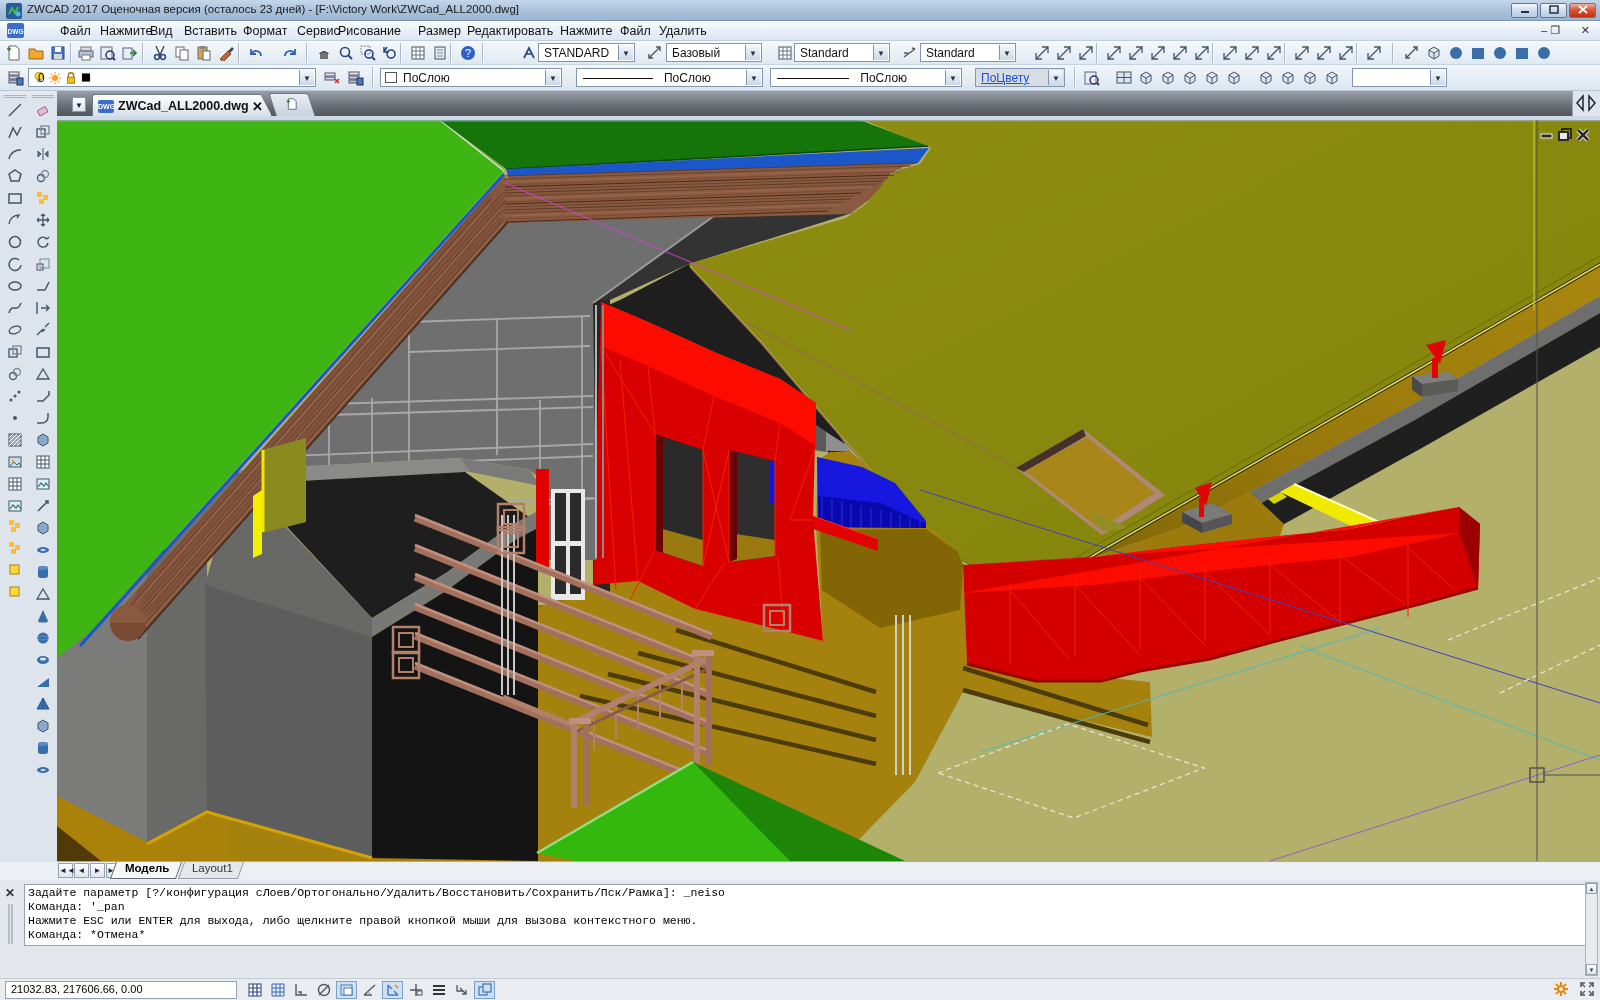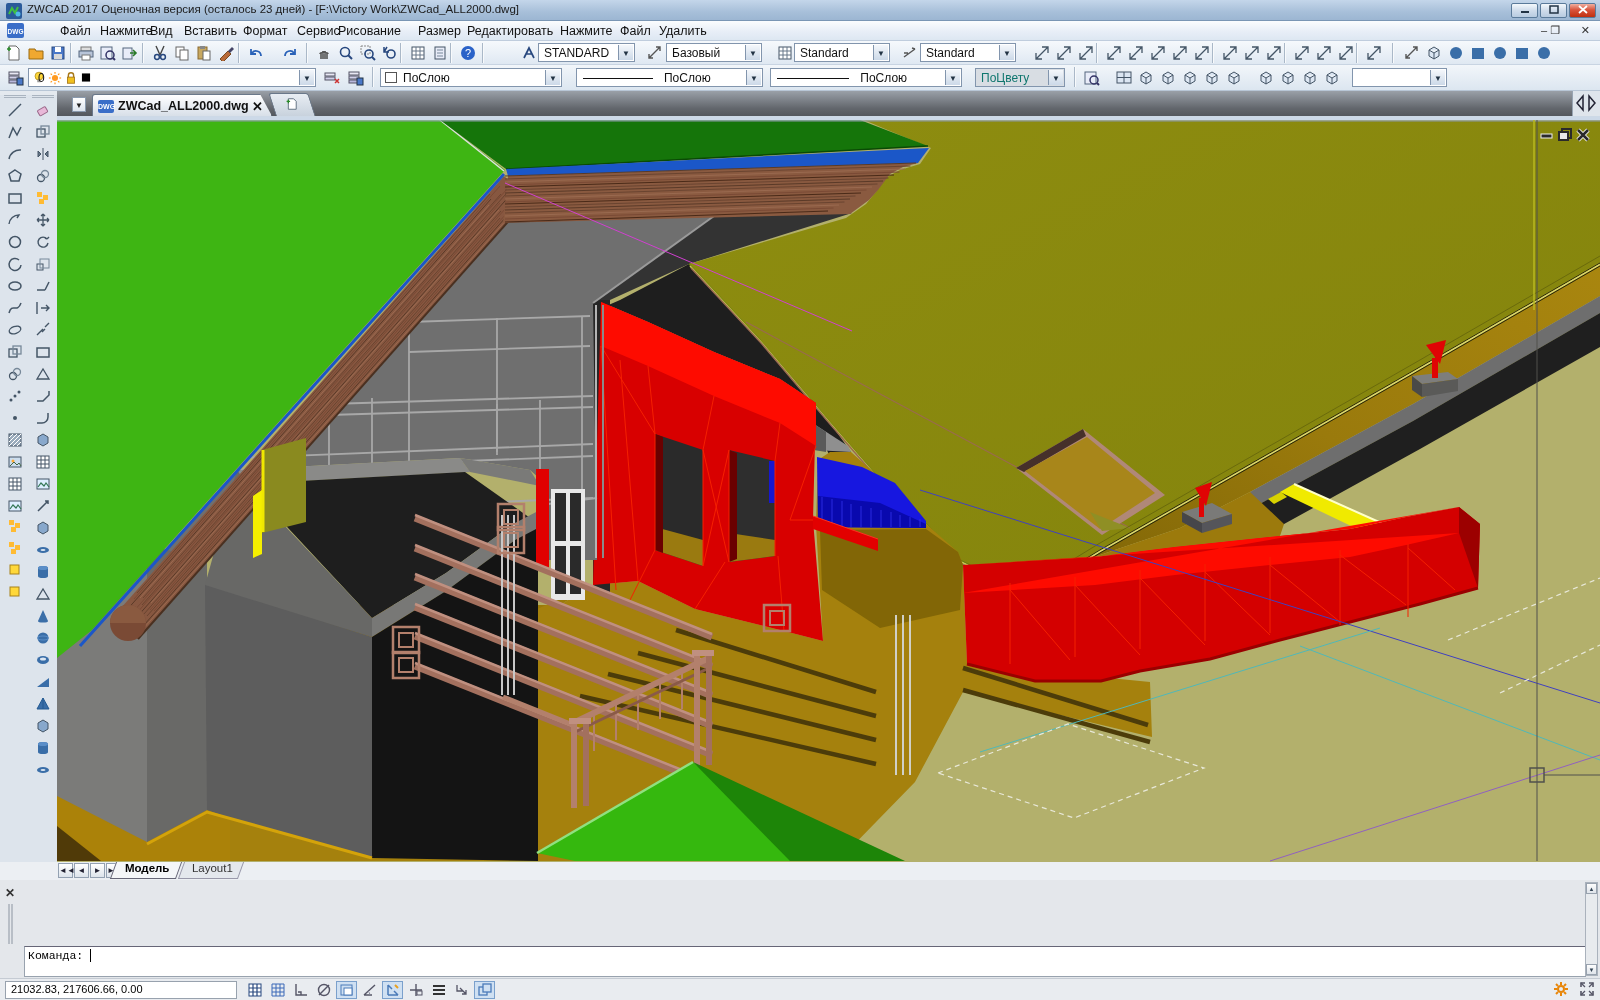--- a/index.html
+++ b/index.html
@@ -22,21 +22,21 @@
 .ti { position:absolute; }
 .ti svg { display:block; margin:2px auto; }
 .lti { position:absolute; width:22px; height:21px; }
 .lti svg { display:block; margin:2px auto; }
 .vsep { position:absolute; width:2px; border-left:1px solid #aab8c8; border-right:1px solid #f8fafc; }
 .combo { position:absolute; background:#fff; border:1px solid #8295ad; font-size:12px; color:#111; }
 .combo .ct { position:absolute; left:5px; top:2px; white-space:nowrap; }
 .combo .arr { position:absolute; right:1px; top:1px; width:15px; bottom:1px; font-size:8px; text-align:center; padding-top:4px;
   background:linear-gradient(#f4f7fb,#ccd9e8); border-left:1px solid #8295ad; color:#234; }
 .combo.gray { background:#d8dde3; }
-.combo.gray .ct { color:#0f766e; }
+.combo.gray .ct { color:#1d4ed8;text-decoration:underline; }
 .combo .sw { position:absolute; left:4px; top:3px; width:12px; height:11px; border:1px solid #555; }
 .combo .sw + .ct { left:22px; }
 .combo .lnln { position:absolute; left:6px; width:38%; top:9px; border-top:1.5px solid #111; }
 .combo .lnln ~ .ct { left:47%; }
 .combo svg { display:inline-block; vertical-align:top; margin-top:2px; }
 #tabbar { position:absolute; left:0; top:91px; width:1600px; height:25px; background:#e4e9ef; }
 #tabstrip { position:absolute; left:57px; top:0; width:1515px; height:25px;
   background:linear-gradient(#9aa0a8,#62666c 70%,#54585e); }
 #tabbar .dd { position:absolute; left:72px; top:6px; width:14px; height:15px; background:linear-gradient(#fff,#dce4ee);
   border:1px solid #8a9aae; font-size:8px; text-align:center; padding-top:3px; color:#222; }
@@ -1122,21 +1122,24 @@
     <div class="navb" style="left:58px">◄◄</div>
       <div class="navb" style="left:74px">◄</div>
     <div class="navb" style="left:90px">►</div>
     <div class="navb" style="left:106px">►►</div>
     <div id="mtab"><span>Модель</span></div>
     <div id="ltab"><span>Layout1</span></div>
   </div>
   <div id="cmd">
     <span id="cmdx">✕</span>
     <div id="cmdgrip"></div>
-    <div id="cmdin">Команда: <span style="border-left:1.5px solid #000">​</span></div>
+    <div id="cmdtxt">Задайте параметр [?/конфигурация сЛоев/Ортогонально/Удалить/Восстановить/Сохранить/Пск/Рамка]: _neiso
+Команда: '_pan
+Нажмите ESC или ENTER для выхода, либо щелкните правой кнопкой мыши для вызова контекстного меню.
+Команда: *Отмена*</div>
     <div id="cmdsb">
         <div class="ar" style="top:0">▲</div>
         <div class="ar" style="bottom:0">▼</div>
       </div>
   </div>
   <div id="status">
     <div id="coord">21032.83, 217606.66, 0.00</div>
     <div class="sbtn" style="left:244px">
         <svg viewBox="0 0 16 16" width="16" height="16">
           <rect x="2" y="2" width="12" height="12" fill="#fff" stroke="#27477e"></rect>

